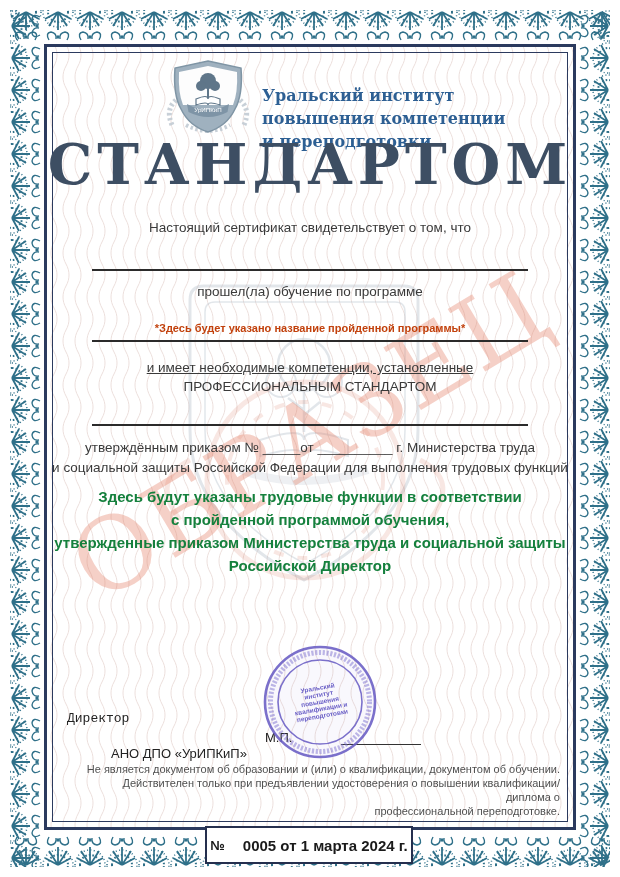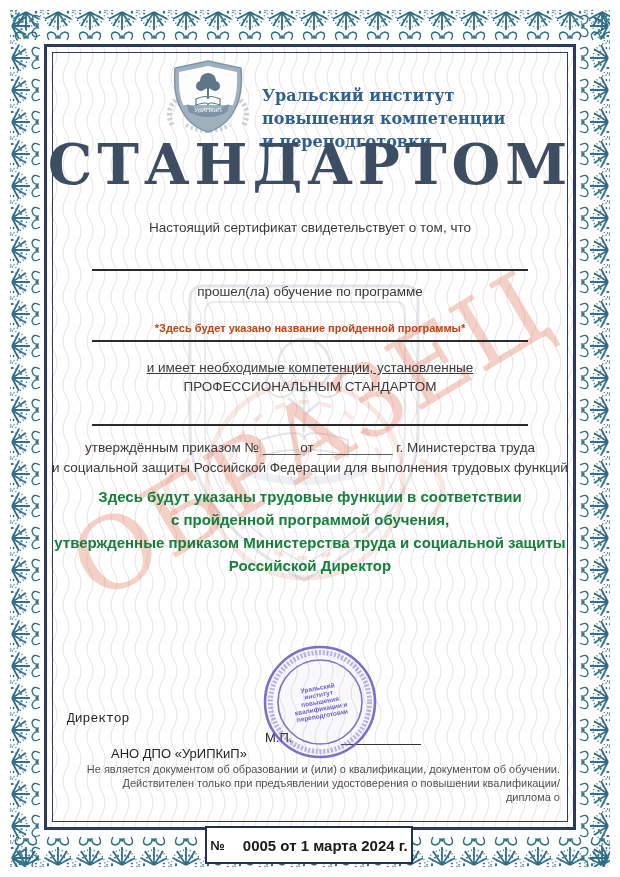--- a/index.html
+++ b/index.html
@@ -176,20 +176,21 @@
       <text x="59" y="54">институт</text>
       <text x="59" y="61">повышения</text>
       <text x="59" y="68">квалификации и</text>
       <text x="59" y="75">переподготовки</text>
     </g>
   </svg>
 
   <div class="disc">
     <div>Не является документом об образовании и (или) о квалификации, документом об обучении.</div>
     <div>Действителен только при предъявлении удостоверения о повышении квалификации/диплома о</div>
+    <div>профессиональной переподготовке.</div>
   </div>
 
   <div class="numbox">
     <span class="lbl">№</span>
     <span class="val">0005 от 1 марта 2024 г.</span>
   </div>
 
 </div>
 
 </body></html>

